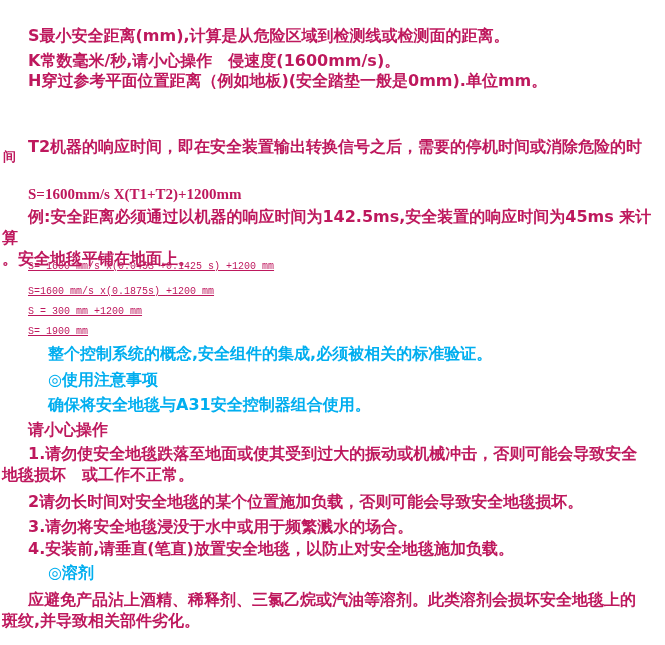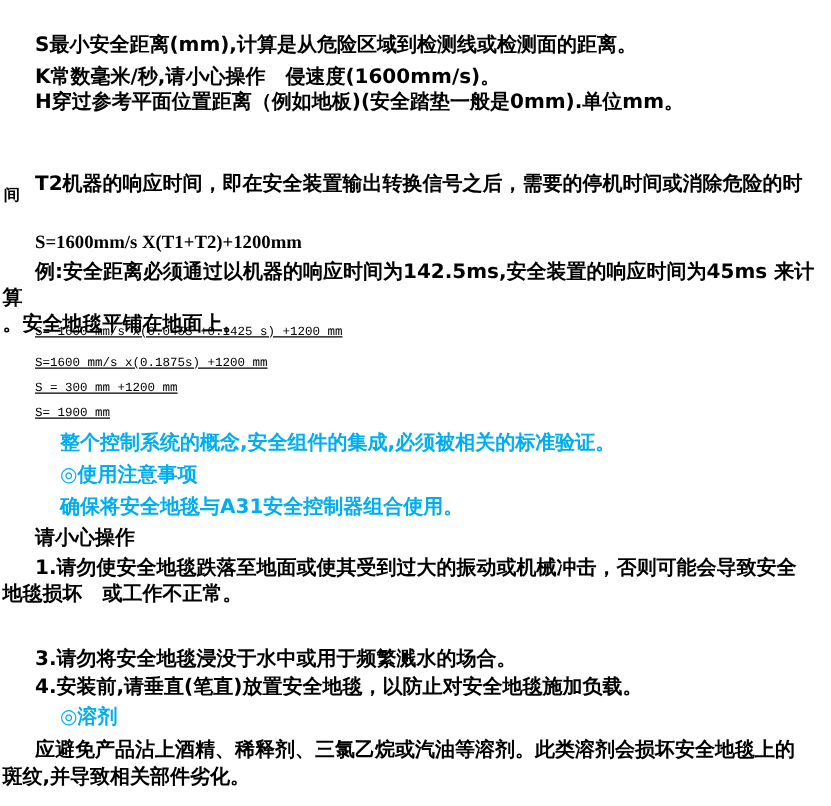--- a/index.html
+++ b/index.html
@@ -20,21 +20,21 @@
     inset: 0;
     background: #ffffff;
   }
   .ln {
     position: absolute;
     left: 2px;
     width: 660px;
     white-space: pre-line;
     font-size: 16px;
     line-height: 21px;
-    color: #000000;
+    color: #be185d;
     font-weight: bold;
     letter-spacing: 0px;
   }
   .ind {
     text-indent: 26px;
   }
   .formula {
     font-family: "Liberation Mono", "DejaVu Sans Mono", monospace;
     font-weight: normal;
     font-size: 10px;
@@ -75,19 +75,20 @@
   <div class="ln formula" style="top:256px">S= 1600 mm/s x(0.045S +0.1425 s) +1200 mm</div>
   <div class="ln formula" style="top:281px">S=1600 mm/s x(0.1875s) +1200 mm</div>
   <div class="ln formula" style="top:301px">S = 300 mm +1200 mm</div>
   <div class="ln formula" style="top:321px">S= 1900 mm</div>
   <div class="ln cyan" style="top:343px">整个控制系统的概念,安全组件的集成,必须被相关的标准验证。</div>
   <div class="ln cyan" style="top:369px">◎使用注意事项</div>
   <div class="ln cyan" style="top:394px">确保将安全地毯与A31安全控制器组合使用。</div>
   <div class="ln ind" style="top:419px">请小心操作</div>
   <div class="ln ind" style="top:443px">1.请勿使安全地毯跌落至地面或使其受到过大的振动或机械冲击，否则可能会导致安全
 地毯损坏　或工作不正常。</div>
+  <div class="ln ind" style="top:491px">2请勿长时间对安全地毯的某个位置施加负载，否则可能会导致安全地毯损坏。</div>
   <div class="ln ind" style="top:516px">3.请勿将安全地毯浸没于水中或用于频繁溅水的场合。</div>
   <div class="ln ind" style="top:538px">4.安装前,请垂直(笔直)放置安全地毯，以防止对安全地毯施加负载。</div>
   <div class="ln cyan" style="top:562px">◎溶剂</div>
   <div class="ln ind" style="top:589px">应避免产品沾上酒精、稀释剂、三氯乙烷或汽油等溶剂。此类溶剂会损坏安全地毯上的
 斑纹,并导致相关部件劣化。</div>
 
 </div>
 
 </body></html>

